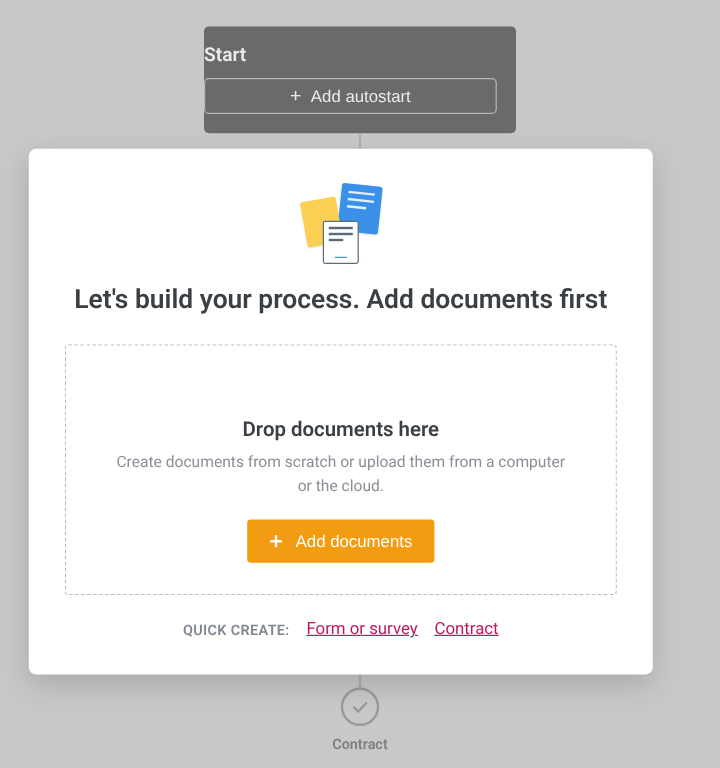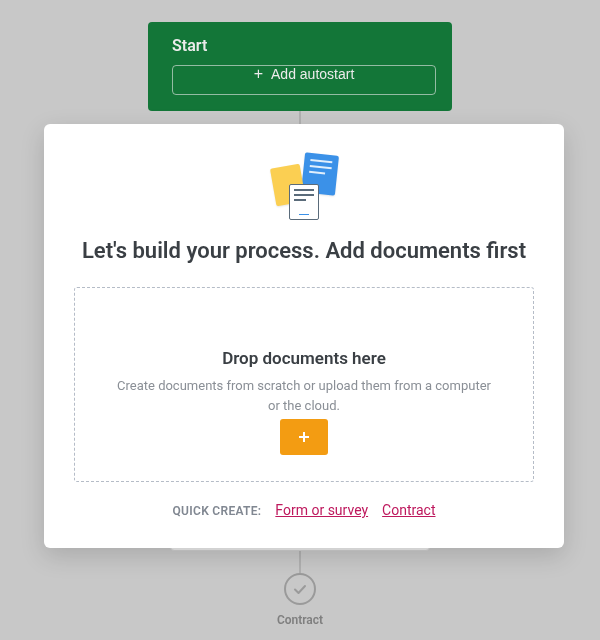--- a/index.html
+++ b/index.html
@@ -2,49 +2,49 @@
 <html><head>
 <meta charset="utf-8">
 <style>
   * { box-sizing: border-box; margin: 0; padding: 0; }
   html, body { width: 600px; height: 640px; font-family: -apple-system, BlinkMacSystemFont, "Segoe UI", Roboto, Arial, sans-serif; background: #d9d9d9; overflow: hidden; position: relative; }
   .bg { position: absolute; inset: 0; background: #d9d9d9; }
   .overlay { position: absolute; inset: 0; background: rgba(0,0,0,0.08); }
 
   
   .flow { position: absolute; top: 22px; left: 50%; transform: translateX(-50%); display: flex; flex-direction: column; align-items: center; }
-  .start-card { width: 304px; background: #15803d; border-radius: 4px; padding: 14px 16px 16px 24px; }
+  .start-card { width: 260px; background: #737373; border-radius: 4px; padding: 14px 16px 16px 0; }
   .start-title { color: #fff; font-weight: 600; font-size: 16px; margin-bottom: 10px; }
-  .autostart-btn { width: 100%; height: 30px; background: transparent; border: 1px solid rgba(255,255,255,0.6); border-radius: 4px; color: #fff; font-size: 14px; display: flex; justify-content: center; gap: 8px; cursor: pointer; }
+  .autostart-btn { width: 100%; height: 30px; background: transparent; border: 1px solid rgba(255,255,255,0.6); border-radius: 4px; color: #fff; font-size: 14px; display: flex; align-items: center; justify-content: center; gap: 8px; cursor: pointer; }
   .plus::before { content: "+"; font-size: 16px; line-height: 1; }
   .connector { width: 2px; background: #bfbfbf; }
   .c1 { height: 80px; }
   .step-card { width: 260px; height: 360px; background: #fff; border-radius: 4px; border: 1px solid #e0e0e0; }
   .c2 { height: 22px; }
   .completed-icon { width: 32px; height: 32px; border: 2px solid #a8a8a8; border-radius: 50%; display: flex; align-items: center; justify-content: center; color: #a8a8a8; }
   .completed-label { color: #8a8a8a; font-size: 12px; font-weight: 600; margin-top: 8px; }
 
   
-  .modal { position: absolute; top: 124px; left: 44px; width: 520px; background: #fff; border-radius: 6px; box-shadow: 0 8px 24px rgba(0,0,0,0.15); padding: 30px; }
+  .modal { position: absolute; top: 124px; left: 24px; width: 520px; background: #fff; border-radius: 6px; box-shadow: 0 8px 24px rgba(0,0,0,0.15); padding: 30px; }
   .modal-illustration { display: flex; justify-content: center; margin-bottom: 18px; }
   .illus { position: relative; width: 70px; height: 66px; }
   .sheet { position: absolute; border-radius: 2px; }
   .sheet-yellow { width: 30px; height: 38px; background: #fbcf52; left: 4px; top: 12px; transform: rotate(-10deg); box-shadow: 0 1px 2px rgba(0,0,0,0.1); }
   .sheet-blue { width: 34px; height: 40px; background: #3b91e8; right: 2px; top: 0; transform: rotate(6deg); box-shadow: 0 1px 2px rgba(0,0,0,0.1); }
   .blue-line { position: absolute; height: 2px; background: rgba(255,255,255,0.85); left: 6px; right: 6px; }
   .sheet-white { width: 30px; height: 36px; background: #fff; border: 1px solid #5a6b7a; left: 20px; bottom: 0; display: flex; flex-direction: column; padding: 4px; gap: 3px; }
   .wline { height: 2px; background: #5a6b7a; }
   .wshort { width: 60%; }
   .sig { width: 10px; height: 7px; border-bottom: 1.5px solid #3b91e8; align-self: center; margin-top: auto; }
 
   .modal-title { text-align: center; font-size: 22px; font-weight: 600; color: #3a3f44; margin-bottom: 24px; }
 
   .dropzone { border: 1px dashed #b5bcc7; border-radius: 3px; padding: 28px 20px 26px 20px; text-align: center; }
   .dz-title { font-size: 17px; font-weight: 600; color: #3a3f44; margin-bottom: 8px; margin-top: 32px; }
-  .dz-sub { font-size: 13px; color: #8a8f96; line-height: 1.5; max-width: 380px; margin: 0 auto 4px auto; }
+  .dz-sub { font-size: 13px; color: #8a8f96; line-height: 1.5; max-width: 380px; margin: 0 auto 18px auto; }
   .add-docs-btn { background: #f39c12; color: #fff; border: none; border-radius: 3px; padding: 0 18px; height: 36px; display: inline-flex; align-items: center; gap: 10px; font-size: 14px; font-weight: 500; cursor: pointer; }
   .add-docs-btn .plus-icon { display: inline-flex; }
   .plus-svg { stroke: #fff; stroke-width: 2; }
 
   .quick-row { display: flex; align-items: flex-end; justify-content: center; gap: 14px; margin-top: 20px; font-size: 14px; }
   .quick-label { color: #808791; font-weight: 600; letter-spacing: 0.3px; font-size: 12px; }
   .quick-link { color: #be185d; text-decoration: underline; cursor: pointer; }
 </style>
 </head>
 <body>
@@ -94,20 +94,21 @@
 
   <div class="dropzone">
     <div class="dz-title">Drop documents here</div>
     <div class="dz-sub">Create documents from scratch or upload them from a computer or the cloud.</div>
     <button class="add-docs-btn">
       <span class="plus-icon">
         <svg width="12" height="12" viewBox="0 0 12 12" class="plus-svg">
             <path d="M6 1 V11 M1 6 H11"></path>
           </svg>
       </span>
+      <span>Add documents</span>
     </button>
   </div>
 
   <div class="quick-row">
     <span class="quick-label">QUICK CREATE:</span>
     <a class="quick-link">Form or survey</a>
     <a class="quick-link">Contract</a>
   </div>
 </div>
 

